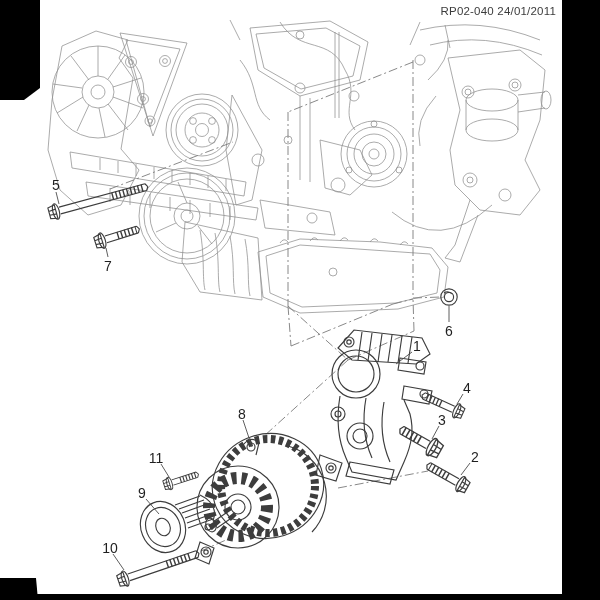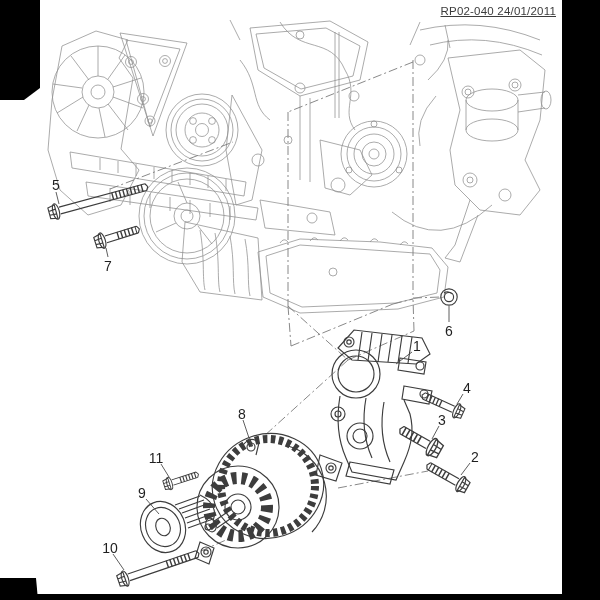--- a/index.html
+++ b/index.html
@@ -1,19 +1,19 @@
 <!DOCTYPE html>
 <html><head>
 <meta charset="utf-8">
 <style>
   html,body{margin:0;padding:0;background:#e8e8e8;}
   #page{position:relative;width:600px;height:600px;background:#ffffff;overflow:hidden;
         font-family:"Liberation Sans", sans-serif;}
   #refcode{position:absolute;top:5px;left:0;width:556px;text-align:right;
-           font-size:11.5px;color:#3c3c3c;letter-spacing:.2px;text-decoration:underline;}
+           font-size:11.5px;color:#3c3c3c;letter-spacing:.2px;}
   svg{position:absolute;top:0;left:0;}
   .eng{stroke:#8f8f8f;stroke-width:.75;fill:none;}
   .part{stroke:#3d3d3d;stroke-width:1.15;fill:none;}
   .proj{stroke:#7a7a7a;stroke-width:.9;fill:none;stroke-dasharray:9 3 2 3;}
   .lead{stroke:#4c4c4c;stroke-width:.9;fill:none;}
   .thread{stroke:#3d3d3d;stroke-width:7.4;fill:none;stroke-dasharray:1.4 2.4;}
   .callout{font-size:14px;fill:#1f1f1f;}
   .border{fill:#000000;stroke:none;}
 </style>
 </head>

